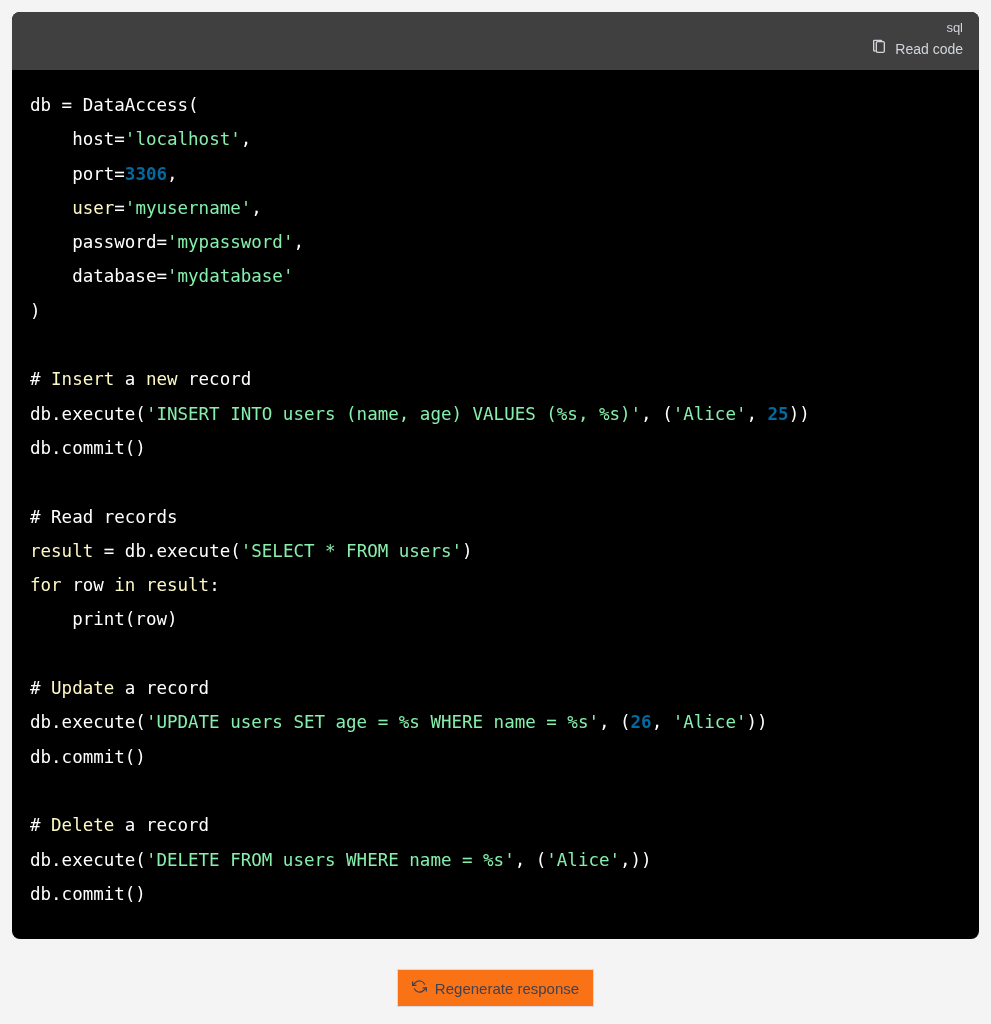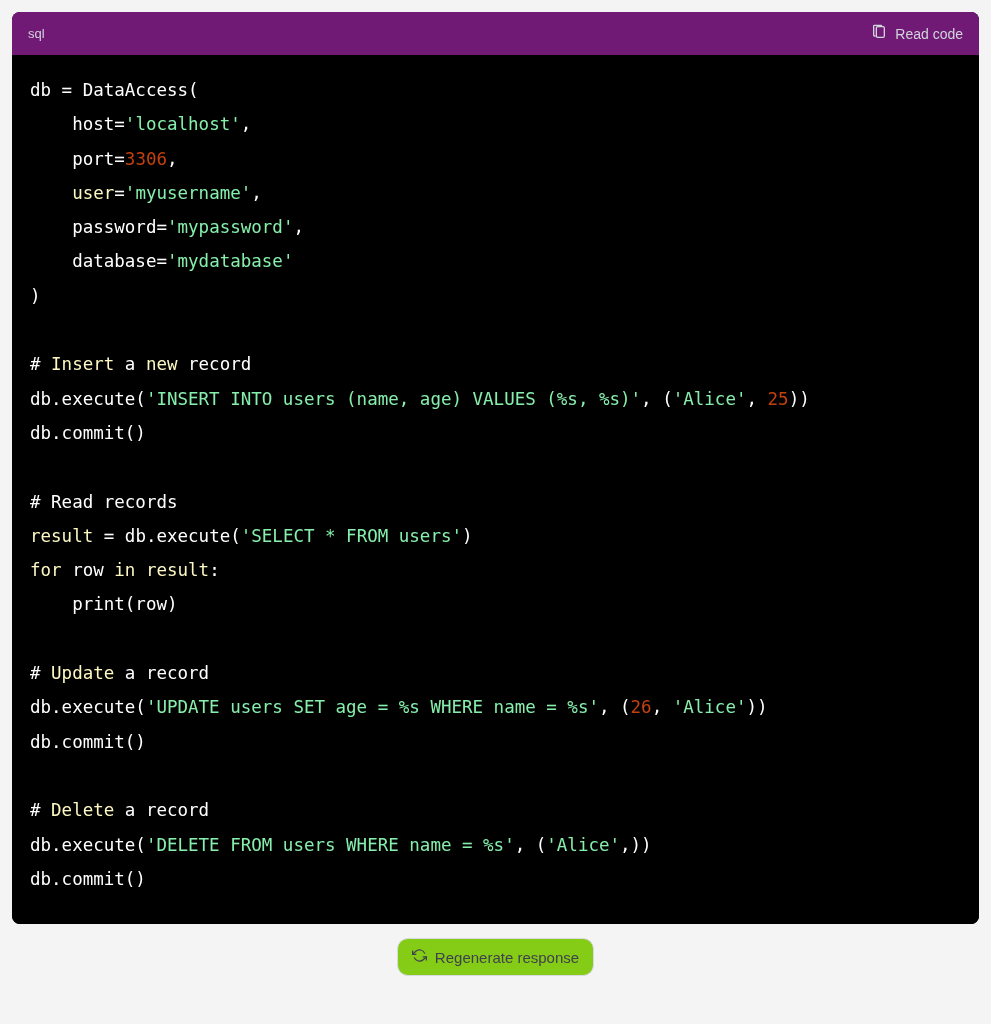--- a/index.html
+++ b/index.html
@@ -9,27 +9,28 @@
     background: #f4f4f4;
     font-family: -apple-system, BlinkMacSystemFont, "Segoe UI", Helvetica, Arial, sans-serif;
     width: 991px;
   }
   .code-block {
     border-radius: 8px;
     overflow: hidden;
     background: #000;
   }
   .code-header {
-    background: #701a75;
+    background: #404040;
     display: flex;
-    align-items: center;
+    align-items: flex-end;
     justify-content: space-between;
     padding: 8px 16px;
     color: #d9d9e3;
     font-size: 14px;
+    flex-direction: column;
   }
   .code-header-left {
     color: #d1d5db;
     font-size: 13px;
   }
   .copy-btn {
     display: flex;
     align-items: center;
     gap: 8px;
     background: transparent;
@@ -48,42 +49,44 @@
   }
   .code-body {
     background: #000;
     padding: 18px 18px 28px 18px;
     font-family: "Menlo", "Monaco", "Consolas", monospace;
     font-size: 17.5px;
     line-height: 1.96;
     white-space: pre;
     color: #fff;
     overflow-x: auto;
+    border-radius: 22px;
   }
   .tok-str { color: #86efac; }
-  .tok-num { color: #c2410c; }
+  .tok-num { color: #0369a1; font-weight: bold; }
   .tok-kw  { color: #fef9c3; }
   .tok-w   { color: #fff; }
   .tok-var { color: #ffffff; }
 
   .regen-wrap {
     text-align: center;
     margin-top: 14px;
   }
   .regen-btn {
     display: inline-flex;
     align-items: center;
     gap: 8px;
-    background: #84cc16;
+    background: #f97316;
     border: 1px solid #d9d9e3;
-    border-radius: 11px;
+    border-radius: 0;
     padding: 9px 14px;
     font-size: 15px;
     color: #40414f;
     cursor: pointer;
+    margin-top: 16px;
   }
   .regen-btn svg {
     width: 15px;
     height: 15px;
     stroke: #40414f;
     fill: none;
     stroke-width: 2;
   }
 </style>
 </head>

